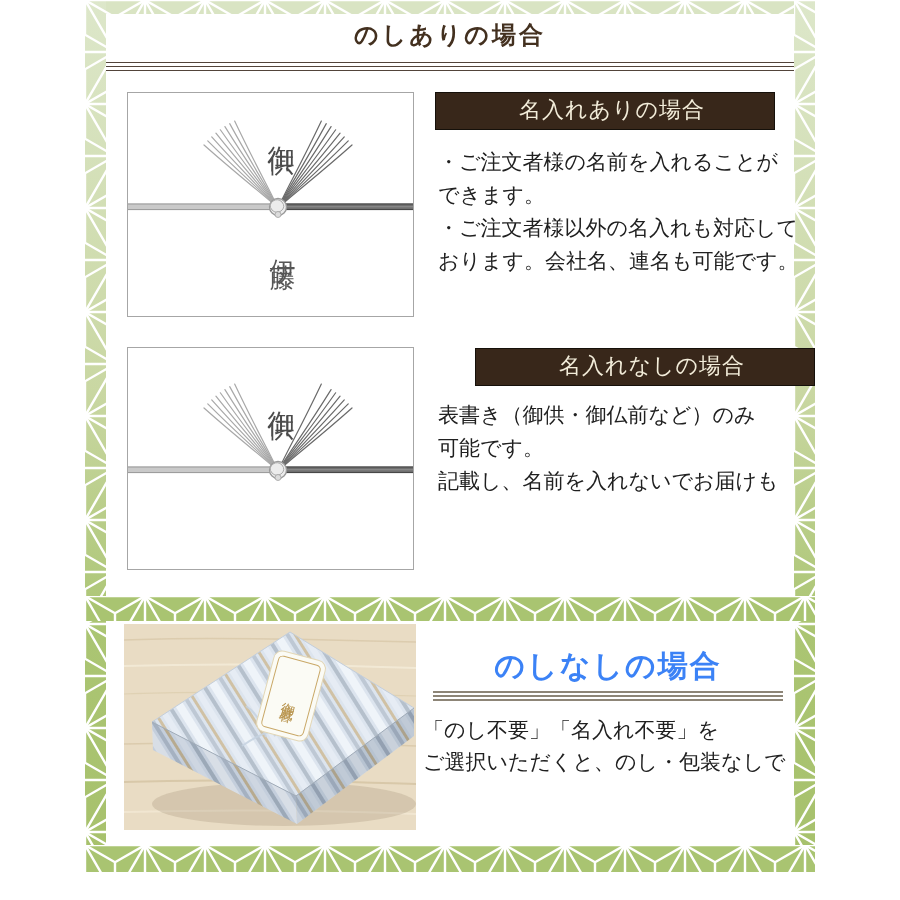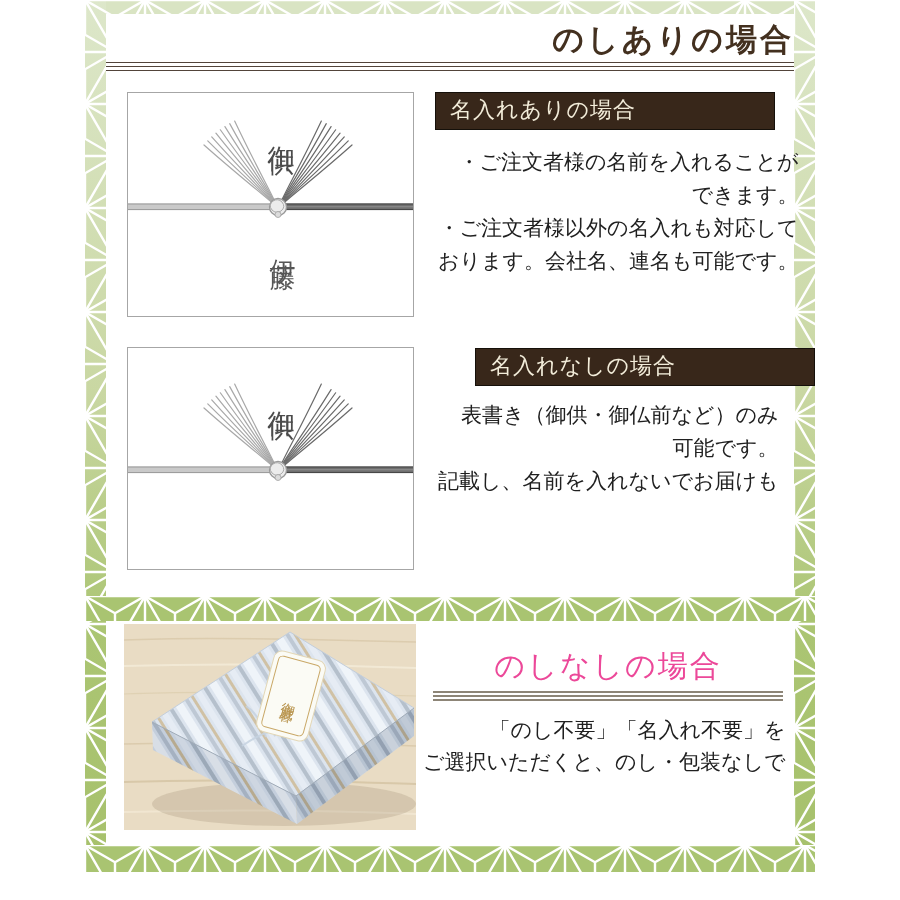--- a/index.html
+++ b/index.html
@@ -10,48 +10,48 @@
   .band-top{left:85px;top:0;width:730px;height:14px;background:#d9e4c3;}
   .band-left{left:85px;top:0;width:21px;height:872px;
              background:linear-gradient(180deg,#dde7ca 0%,#c9d7a2 45%,#abc573 72%,#a7c16c 100%);}
   .band-right{left:794px;top:0;width:21px;height:872px;
              background:linear-gradient(180deg,#dde7ca 0%,#c9d7a2 45%,#abc573 72%,#a7c16c 100%);}
   .band-divider{left:85px;top:596px;width:730px;height:25px;background:#a9c471;}
   .band-bottom{left:85px;top:845px;width:730px;height:27px;background:#a9c471;}
   .panel{position:absolute;background:#ffffff;}
   .panel1{left:106px;top:14px;width:688px;height:582px;}
   .panel2{left:106px;top:621px;width:688px;height:224px;}
-  .main-title{position:absolute;left:106px;top:19px;width:688px;text-align:right;
-              font-size:31px;font-weight:600;letter-spacing:3px;color:#43301f;}
+  .main-title{position:absolute;left:106px;top:19px;width:688px;text-align:center;
+              font-size:24px;font-weight:600;letter-spacing:3px;color:#43301f;}
   .sep1{position:absolute;left:106px;top:62px;width:688px;}
   .sep1 .l{height:1px;background:#52443a;margin-bottom:3px;}
   .sep2{position:absolute;left:433px;top:691px;width:350px;}
   .sep2 .l{height:2px;background:#8d8577;margin-bottom:2px;}
   .noshi-box{position:absolute;background:#fff;border:1px solid #a6a6a6;box-sizing:border-box;}
   .noshi-box svg{display:block;}
   .nbox1{left:127px;top:92px;width:287px;height:225px;}
   .nbox2{left:127px;top:347px;width:287px;height:223px;}
   .vtext{position:absolute;writing-mode:vertical-rl;text-orientation:upright;
          letter-spacing:5px;line-height:1;}
   .omote{left:139px;top:31px;font-size:27px;color:#4c4c4c;}
   .omote2{left:139px;top:41px;font-size:27px;color:#4c4c4c;}
   .oname{left:141px;top:146px;font-size:26px;color:#565656;}
   .hbar{position:absolute;left:435px;width:340px;height:38px;background:#38271a;
         border:1px solid #15100a;box-sizing:border-box;color:#f3edda;
-        font-size:22px;line-height:34px;padding-left:14px;letter-spacing:1px;}
+        font-size:22px;line-height:34px;padding-left:14px;letter-spacing:1px;text-align:center;}
   .hbar1{top:92px;}
   .hbar2{top:348px;margin-left:40px;}
   .btext{position:absolute;color:#202020;font-size:21px;}
-  .btext .bline{height:33px;line-height:33px;white-space:nowrap;text-align:right;}
+  .btext .bline{height:33px;line-height:33px;white-space:nowrap;}
   .body1{left:438px;top:146px;}
   .body2{left:438px;top:399px;}
   .body3{left:423px;top:714px;}
   .body3 .bline{height:32px;line-height:32px;}
   .title2{position:absolute;left:433px;top:646px;width:350px;text-align:center;
-          font-size:30px;font-weight:400;letter-spacing:2px;color:#ec4899;}
+          font-size:30px;font-weight:700;letter-spacing:2px;color:#3b82f6;}
   .photo{position:absolute;left:124px;top:624px;width:292px;height:206px;overflow:hidden;}
   .photo svg{display:block;}
   .photo-label{position:absolute;left:140px;top:30px;width:52px;height:82px;
                background:#fbfbf5;border:1px solid #e3d7b6;border-radius:9px;
                transform:rotate(15deg);}
   .photo-label-inner{position:absolute;left:4px;top:4px;right:4px;bottom:4px;
                border:1px solid #c9a867;border-radius:5px;display:flex;
                align-items:center;justify-content:center;}
   .photo-label-text{writing-mode:vertical-rl;text-orientation:upright;font-size:14px;
                letter-spacing:3px;color:#b9954f;line-height:1;}

